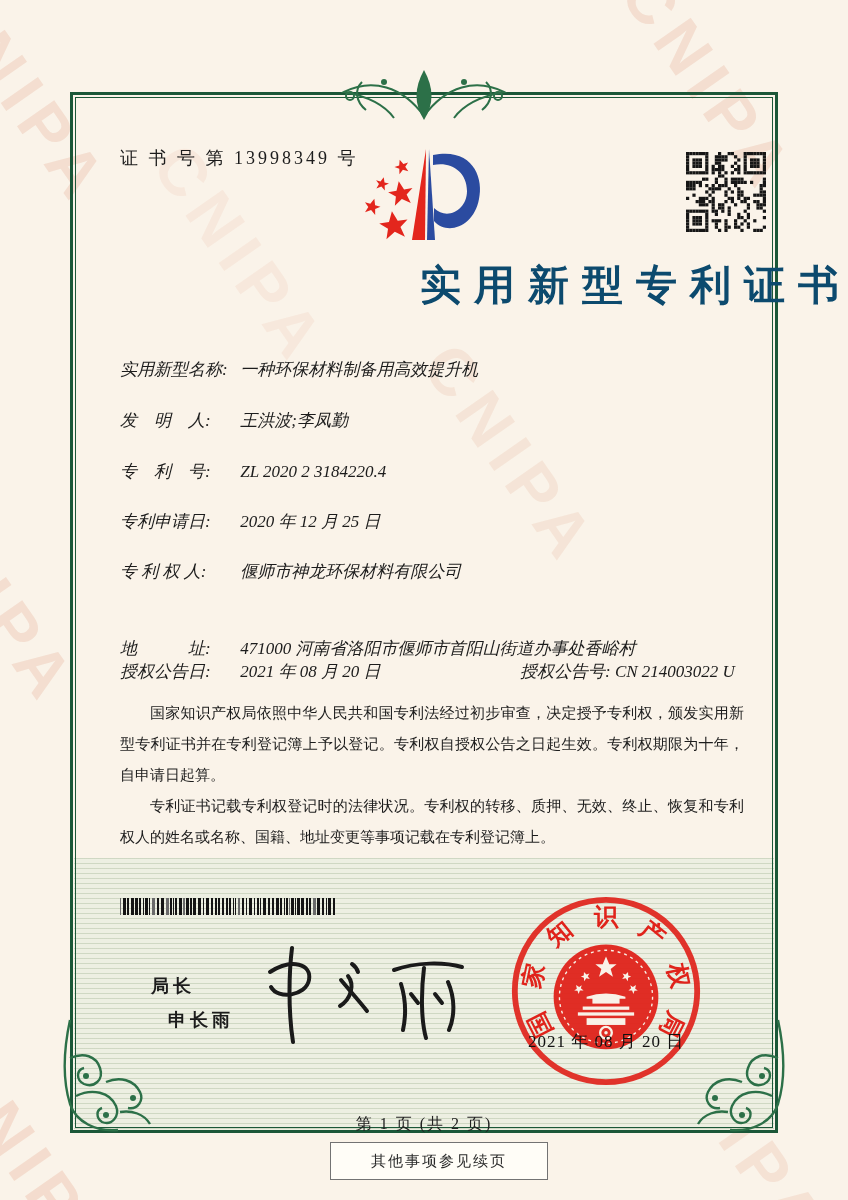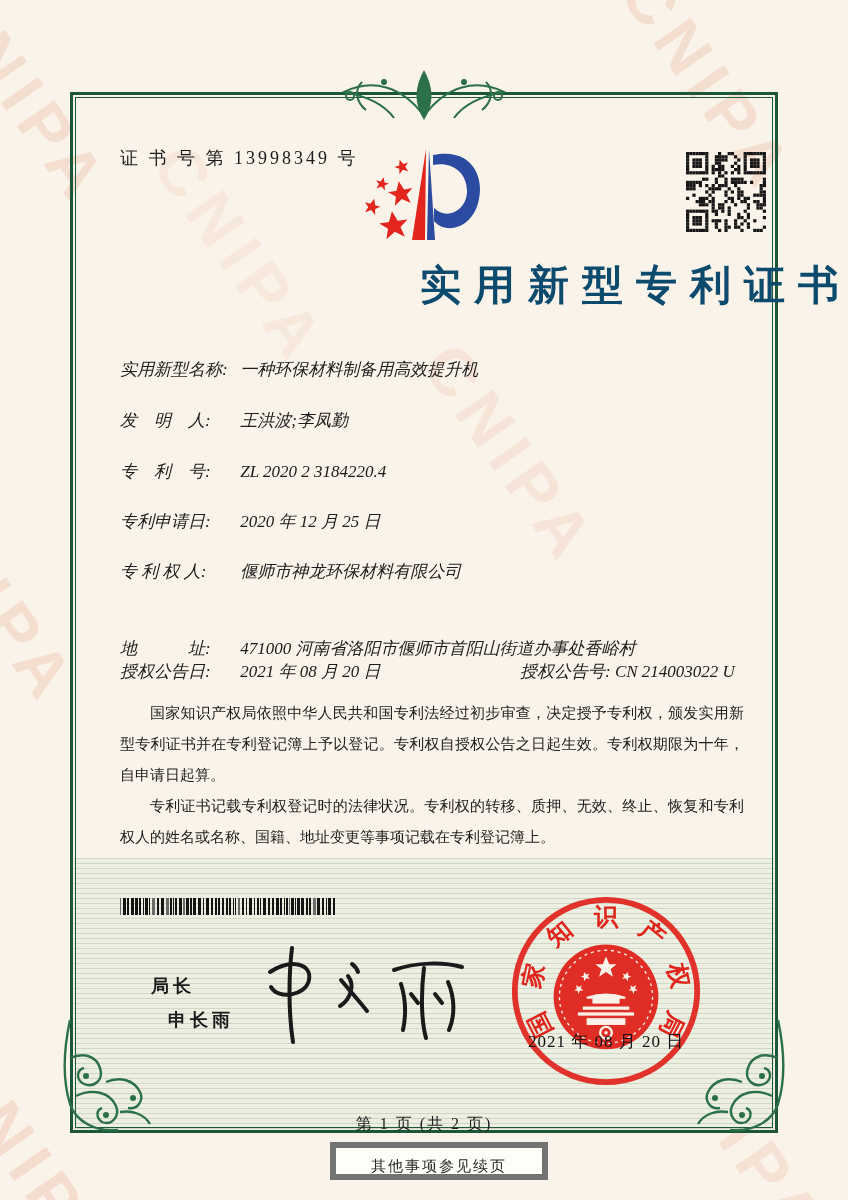--- a/index.html
+++ b/index.html
@@ -78,21 +78,21 @@
     position:absolute; left:506px; top:1030px; width:200px; text-align:center;
     font-size:17px; letter-spacing:1px; color:#111; z-index:5;
   }
 
   .page-info{
     position:absolute; left:0; top:1090px; width:848px; text-align:center;
     font-size:16px; letter-spacing:2px; color:#222;margin-top:24px;
   }
   .footer-note{
     position:absolute; left:330px; top:1142px; width:218px; height:38px;
-    background:#fffdf7; border:6px solid #737373; box-sizing:border-box;
+    background:#fffdf7; border:1px solid #737373; box-sizing:border-box;
     text-align:center; line-height:36px; font-size:15px; letter-spacing:2px; color:#2a2a2a;
   }
 </style>
 </head>
 <body>
 
 <div class="page">
 
   <div class="wm wm1">CNIPA</div>
   <div class="wm wm2">CNIPA</div>

